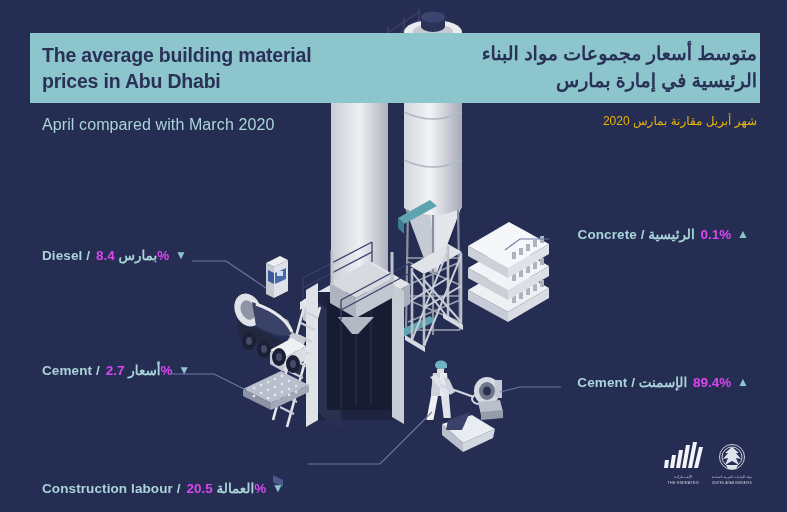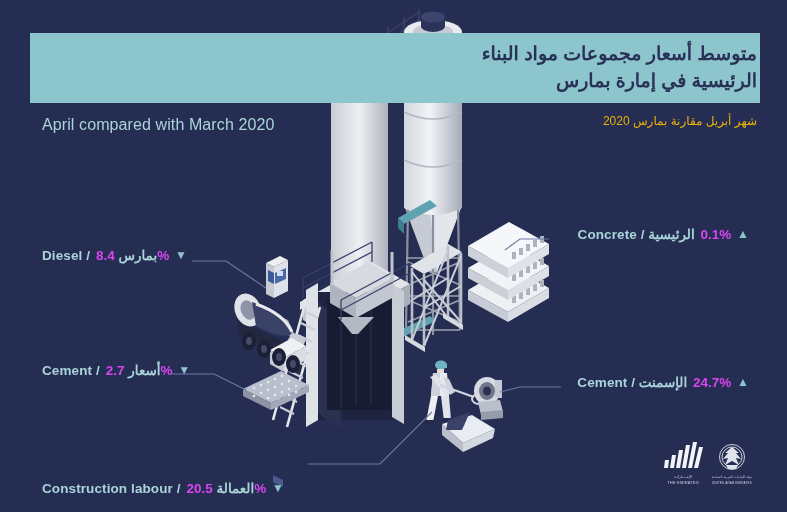--- a/index.html
+++ b/index.html
@@ -392,20 +392,21 @@
       <path d="M308,464 L380,464 L432,412"></path>
 
       <path d="M549,239 L520,239 L505,250"></path>
 
       <path d="M561,387 L520,387 L500,392"></path>
     </g>
   </svg>
 
   <div class="band"></div>
 
+  <div class="title-en">The average building material prices in Abu Dhabi</div>
 
   <div class="title-ar">متوسط أسعار مجموعات مواد البناء الرئيسية في إمارة بمارس</div>
 
   <div class="sub-en">April compared with March 2020</div>
 
   <div class="sub-ar">شهر أبريل مقارنة بمارس 2020</div>
 
   <div class="callout cal-diesel">
     <span>Diesel</span>
     <span>/</span>
@@ -433,21 +434,21 @@
   <div class="callout cal-concrete">
     <span class="tri up">▲</span>
     <span class="pct">0.1%</span>
     <span>الرئيسية</span>
     <span>/</span>
     <span>Concrete</span>
   </div>
 
   <div class="callout cal-cement">
     <span class="tri up">▲</span>
-    <span class="pct">24.7%</span>
+    <span class="pct">89.4%</span>
     <span>الإسمنت</span>
     <span>/</span>
     <span>Cement</span>
   </div>
 
   <div class="logos">
     <svg width="95" height="56" viewBox="0 0 95 56" xmlns="http://www.w3.org/2000/svg">
 
       <g fill="#f2f4f8">
         <polygon points="2,30 6,30 7,22 3,22"></polygon>

